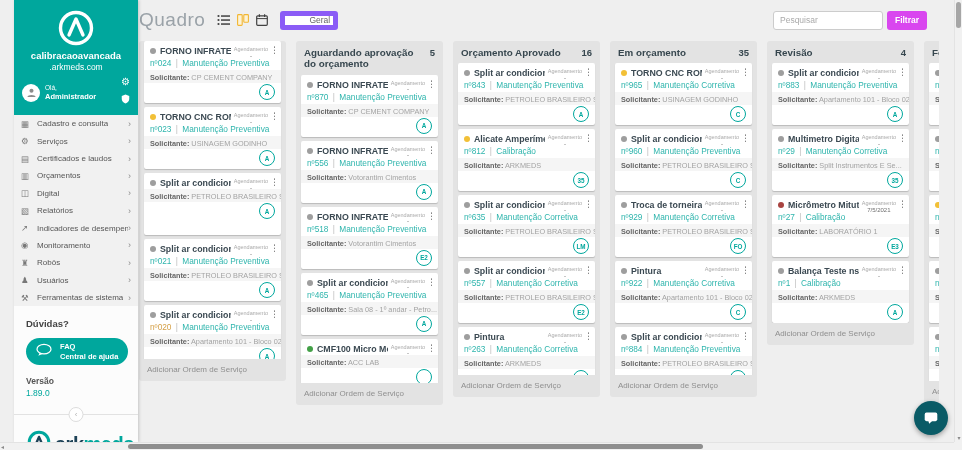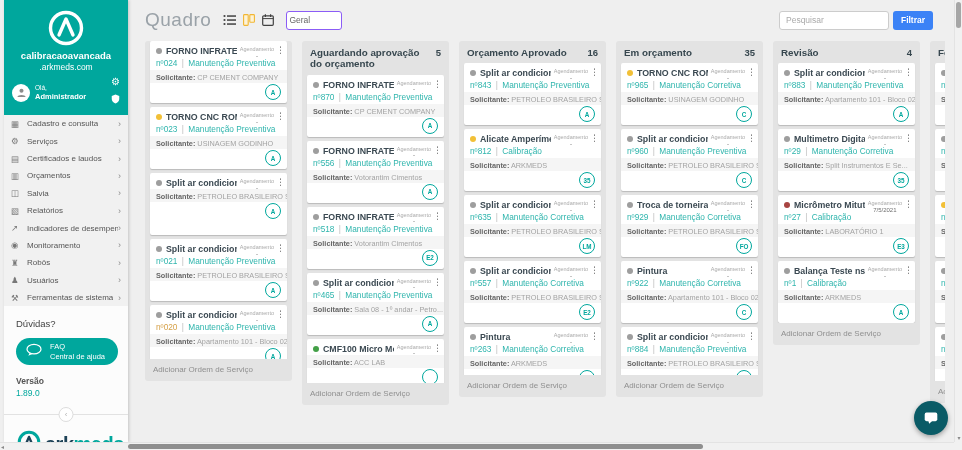--- a/index.html
+++ b/index.html
@@ -1,60 +1,60 @@
 <!DOCTYPE html>
 <html><head>
 <meta charset="utf-8">
 <style>
   html,body{margin:0;padding:0}
   body{width:962px;height:450px;overflow:hidden;background:#efefef;font-family:"Liberation Sans",sans-serif;position:relative}
   *{box-sizing:border-box}
 
   
-  .sidebar{position:absolute;left:4px;top:0;width:124px;height:442px;background:#fcfcfc;box-shadow:1px 0 3px rgba(0,0,0,.18);z-index:6;overflow:hidden}
+  .sidebar{position:absolute;left:14px;top:0;width:124px;height:442px;background:#fcfcfc;box-shadow:1px 0 3px rgba(0,0,0,.18);z-index:6;overflow:hidden}
   .sidebar-head{background:#00a79d;color:#fff;padding-top:6px;text-align:center}
   .logo-circle{margin:0 auto;width:44px;height:44px}
   .tenant1{font-size:9.5px;font-weight:bold;line-height:1.25}
   .tenant2{font-size:8.5px;line-height:1.2}
   .user-row{display:flex;align-items:center;text-align:left;padding:5px 8px 7px}
   .user-avatar{width:18px;height:18px;border-radius:50%;background:#fff;display:flex;align-items:center;justify-content:center;flex-shrink:0}
   .user-text{margin-left:5px;flex:1}
   .greet{font-size:6.5px;line-height:1.2}
   .uname{font-size:7.5px;font-weight:bold;line-height:1.2}
   .user-icons{display:flex;flex-direction:column;gap:3px;align-items:center}
   .gear-glyph{font-size:10px;line-height:1;color:#fff}
   .menu{background:#f1f1f1}
   .menu-item{display:flex;align-items:center;height:17.4px;padding:0 7px;cursor:pointer}
   .menu-icon{width:16px;color:#787878;font-size:8.5px;flex-shrink:0}
   .menu-label{font-size:8px;color:#555;white-space:nowrap;overflow:hidden}
   .chevron{margin-left:auto;color:#8a8a8a;font-size:9px}
   .sidebar-lower{padding:12px 12px 0}
-  .help-title{font-size:9.5px;font-weight:normal;color:#444}
+  .help-title{font-size:9.5px;font-weight:bold;color:#444}
   .faq-btn{margin:9px auto 0;width:102px;height:27px;background:#00a79d;border:none;border-radius:14px;display:flex;align-items:center;color:#fff;padding:0 9px;cursor:pointer}
-  .faq-text{font-size:7.5px;font-weight:normal;line-height:1.25;text-align:left;margin-left:7px}
+  .faq-text{font-size:7.5px;font-weight:bold;line-height:1.25;text-align:left;margin-left:7px}
   .version-label{margin-top:11px;font-size:8.5px;font-weight:bold;color:#555}
   .version-value{font-size:8.5px;color:#00a79d;margin-top:2px}
   .divider{position:relative;border-top:1px solid #e2e2e2;margin:16px -12px 12px}
   .collapse-toggle{position:absolute;left:50%;top:-8px;transform:translateX(-50%);width:15px;height:15px;border:1px solid #ddd;border-radius:50%;background:#fff;color:#b5b5b5;font-size:8px;display:flex;align-items:center;justify-content:center;cursor:pointer}
   .brand{display:flex;align-items:center;padding:2px 0 0 0}
   .brand-text{font-size:20px;font-weight:bold;letter-spacing:-.5px;margin-left:3px}
   .brand-dark{color:#1d4257}
   .brand-teal{color:#00a79d}
 
   
-  .main{position:absolute;left:133px;top:0;width:812px;height:442px;overflow:hidden}
+  .main{position:absolute;left:127px;top:0;width:812px;height:442px;overflow:hidden}
   .main-header{display:flex;align-items:center;height:40px;padding:0 12px}
   .page-title{font-size:19px;font-weight:400;color:#9aa2a8;letter-spacing:.5px;margin:0}
   .view-icon{margin-left:12px;display:flex;align-items:center;cursor:pointer}
   .view-icon + .view-icon{margin-left:7px}
-  .board-select{margin-left:12px;width:56px;height:19px;border:1px solid #8b5cf6;border-radius:3px;background:#fff;font-size:8.5px;color:#666;display:flex;align-items:center;padding:0 2px;cursor:pointer}
+  .board-select{margin-left:12px;width:56px;height:19px;border:5px solid #8b5cf6;border-radius:3px;background:#fff;font-size:8.5px;color:#666;display:flex;align-items:center;padding:0 24px;cursor:pointer}
   .spacer{flex:1}
   .search-input{width:110px;height:19px;border:1px solid #ccc;border-radius:3px;font-size:8.5px;padding:0 6px;color:#444;background:#fff;outline:none}
   .search-input::placeholder{color:#aaa}
-  .filter-btn{margin-left:4px;width:40px;height:19px;background:#3b82f6;color:#fff;border:none;border-radius:3px;font-size:8.5px;font-weight:bold;cursor:pointer}
+  .filter-btn{margin-left:4px;width:40px;height:19px;background:#d946ef;color:#fff;border:none;border-radius:3px;font-size:8.5px;font-weight:bold;cursor:pointer}
 
   
   .board{display:flex;align-items:flex-start;gap:10px;padding:1px 12px 0}
   .column{width:147px;flex-shrink:0;background:#e3e3e3;border-radius:3px;overflow:hidden}
   .col-head{display:flex;justify-content:space-between;align-items:flex-start;padding:6px 8px 5px}
   .col-name{font-size:9.8px;font-weight:bold;color:#37474f;line-height:1.15;max-width:112px}
   .col-count{font-size:9.5px;font-weight:bold;color:#37474f}
   .card-list{padding:0 5px;display:flex;flex-direction:column;gap:4px;overflow:hidden}
   .col-0 .card-list{max-height:318px}
   .col-1 .card-list{max-height:308px}
@@ -146,21 +146,21 @@
   </div>
 
   <div class="menu-item">
     <span class="menu-icon">▥</span>
     <span class="menu-label">Orçamentos</span>
     <span class="chevron">›</span>
   </div>
 
   <div class="menu-item">
     <span class="menu-icon">◫</span>
-    <span class="menu-label">Salvia</span>
+    <span class="menu-label">Digital</span>
     <span class="chevron">›</span>
   </div>
 
   <div class="menu-item">
     <span class="menu-icon">▧</span>
     <span class="menu-label">Relatórios</span>
     <span class="chevron">›</span>
   </div>
 
   <div class="menu-item">

